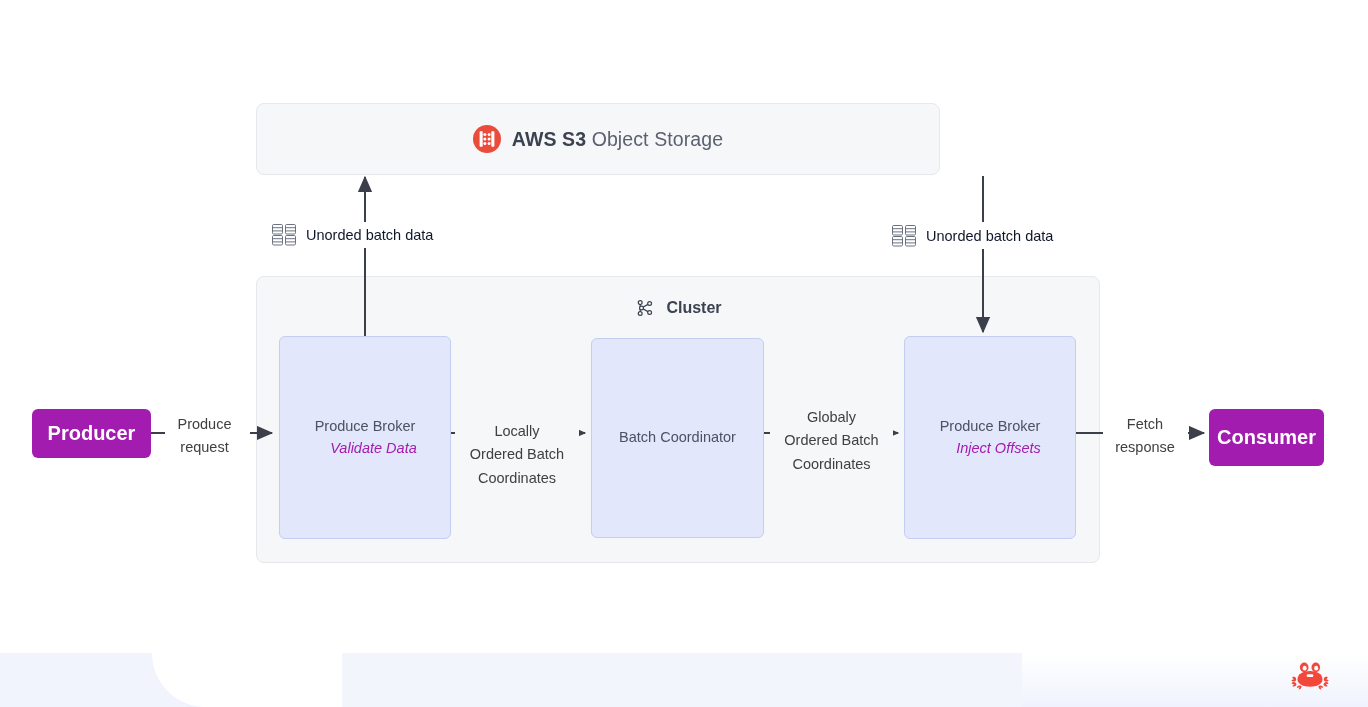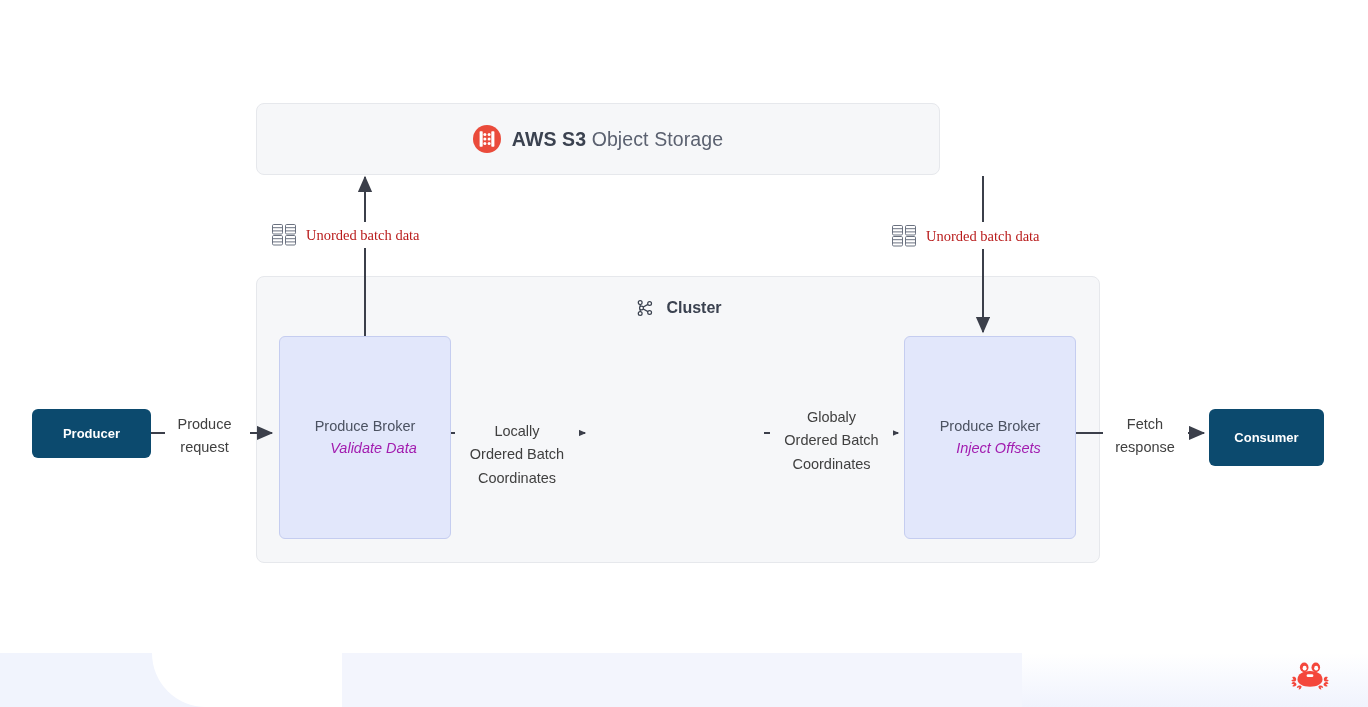--- a/index.html
+++ b/index.html
@@ -129,27 +129,27 @@
     line-height: 1.35;
     margin-left: 17px;
   }
   #node-broker-left   { left: 279px; top: 336px; width: 172px; height: 203px; }
   #node-coordinator   { left: 591px; top: 338px; width: 173px; height: 200px; }
   #node-broker-right  { left: 904px; top: 336px; width: 172px; height: 203px; }
 
   
   .endpoint-box {
     position: absolute;
-    background: #0c4a6e;
+    background: #a21caf;
     border-radius: 6px;
     display: flex;
     align-items: center;
     justify-content: center;
     color: #ffffff;
-    font-size: 13px;
+    font-size: 20px;
     font-weight: bold;
   }
   #endpoint-producer { left: 32px;   top: 409px; width: 119px; height: 49px; }
   #endpoint-consumer { left: 1209px; top: 409px; width: 115px; height: 57px; }
 
   
   .edge-label {
     position: absolute;
     font-size: 14.5px;
     color: #404040;
@@ -167,21 +167,21 @@
   
   .batch-label {
     position: absolute;
     display: flex;
     align-items: center;
     gap: 8px;
     background: #ffffff;
     padding: 2px 3px;
   }
   .batch-icon { width: 26px; height: 22px; display: block; flex: 0 0 26px; }
-  .batch-text { font-size: 14.5px; color: #b91c1c; white-space: nowrap; font-family: Liberation Serif, serif; }
+  .batch-text { font-size: 14.5px; color: #0f172a; white-space: nowrap; }
   #batch-left  { left: 269px; top: 222px; }
   #batch-right { left: 889px; top: 223px; }
 
   
   #arrow-layer {
     position: absolute;
     left: 0; top: 0;
     width: 1368px; height: 707px;
     pointer-events: none;
   }
@@ -253,20 +253,23 @@
       </span>
       <span class="cluster-label">Cluster</span>
     </div>
   </div>
 
   <div class="node-box" id="node-broker-left">
     <span class="node-title">Produce Broker</span>
     <span class="node-sub">Validate Data</span>
   </div>
 
+  <div class="node-box" id="node-coordinator">
+    <span class="node-title">Batch Coordinator</span>
+  </div>
 
   <div class="node-box" id="node-broker-right">
     <span class="node-title">Produce Broker</span>
     <span class="node-sub">Inject Offsets</span>
   </div>
 
   <div class="endpoint-box" id="endpoint-producer">
     <span>Producer</span>
   </div>
   <div class="endpoint-box" id="endpoint-consumer">

